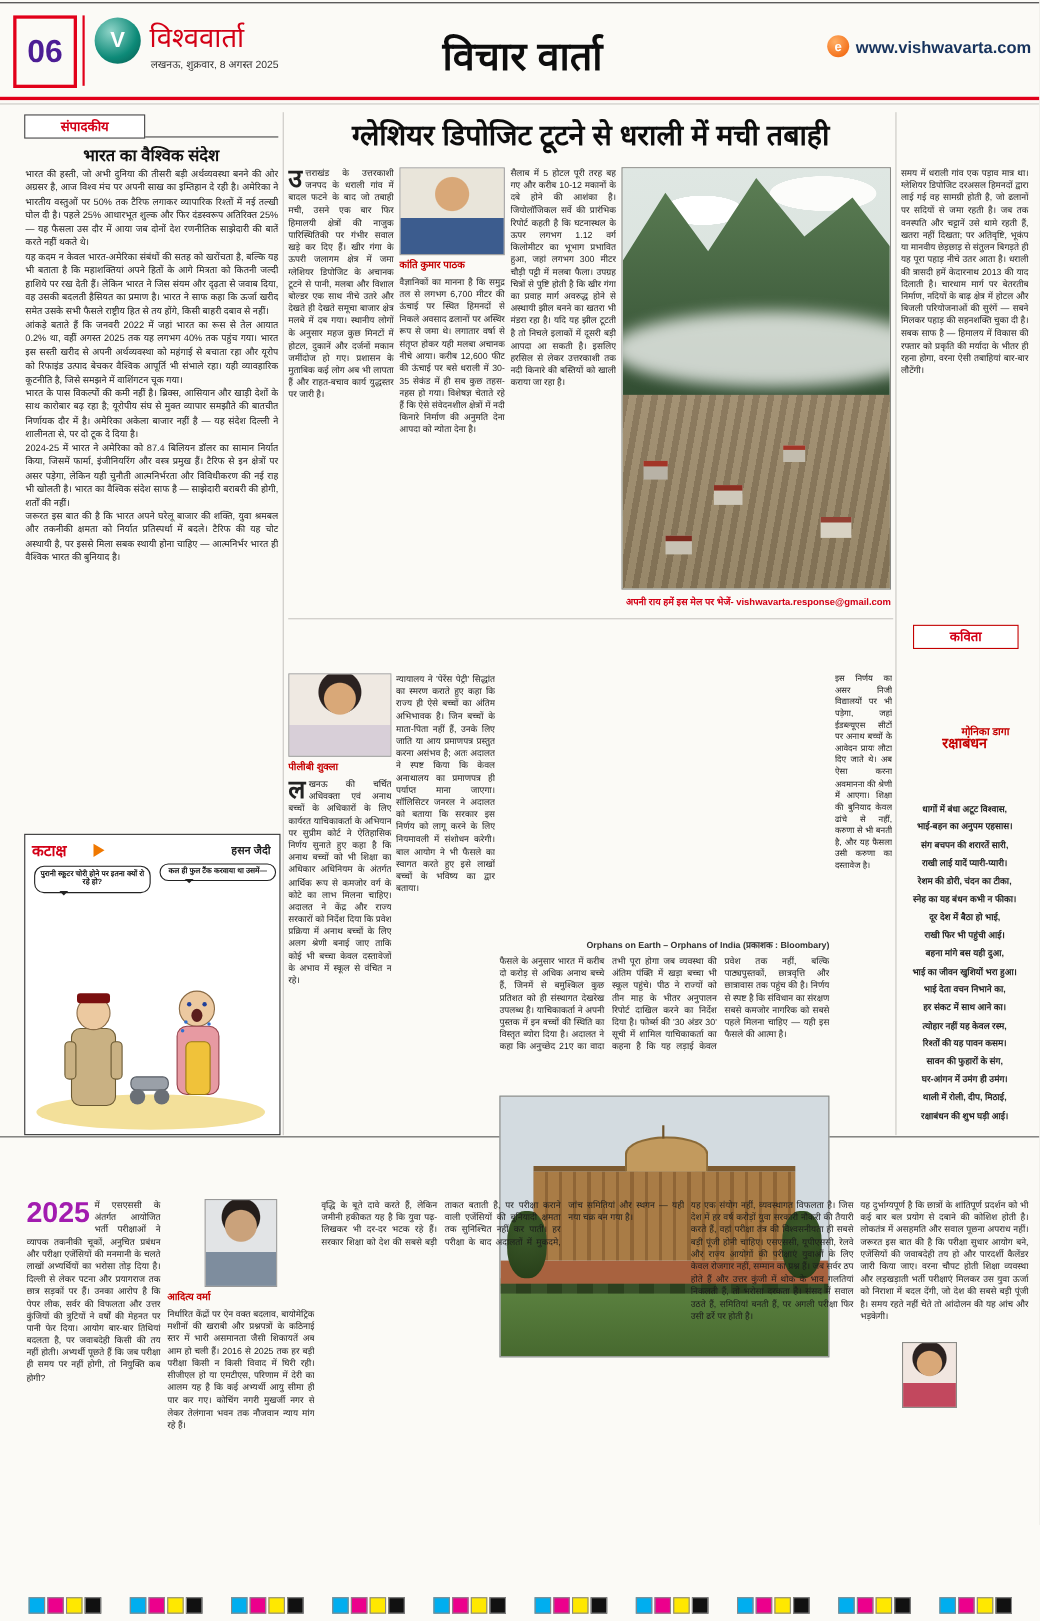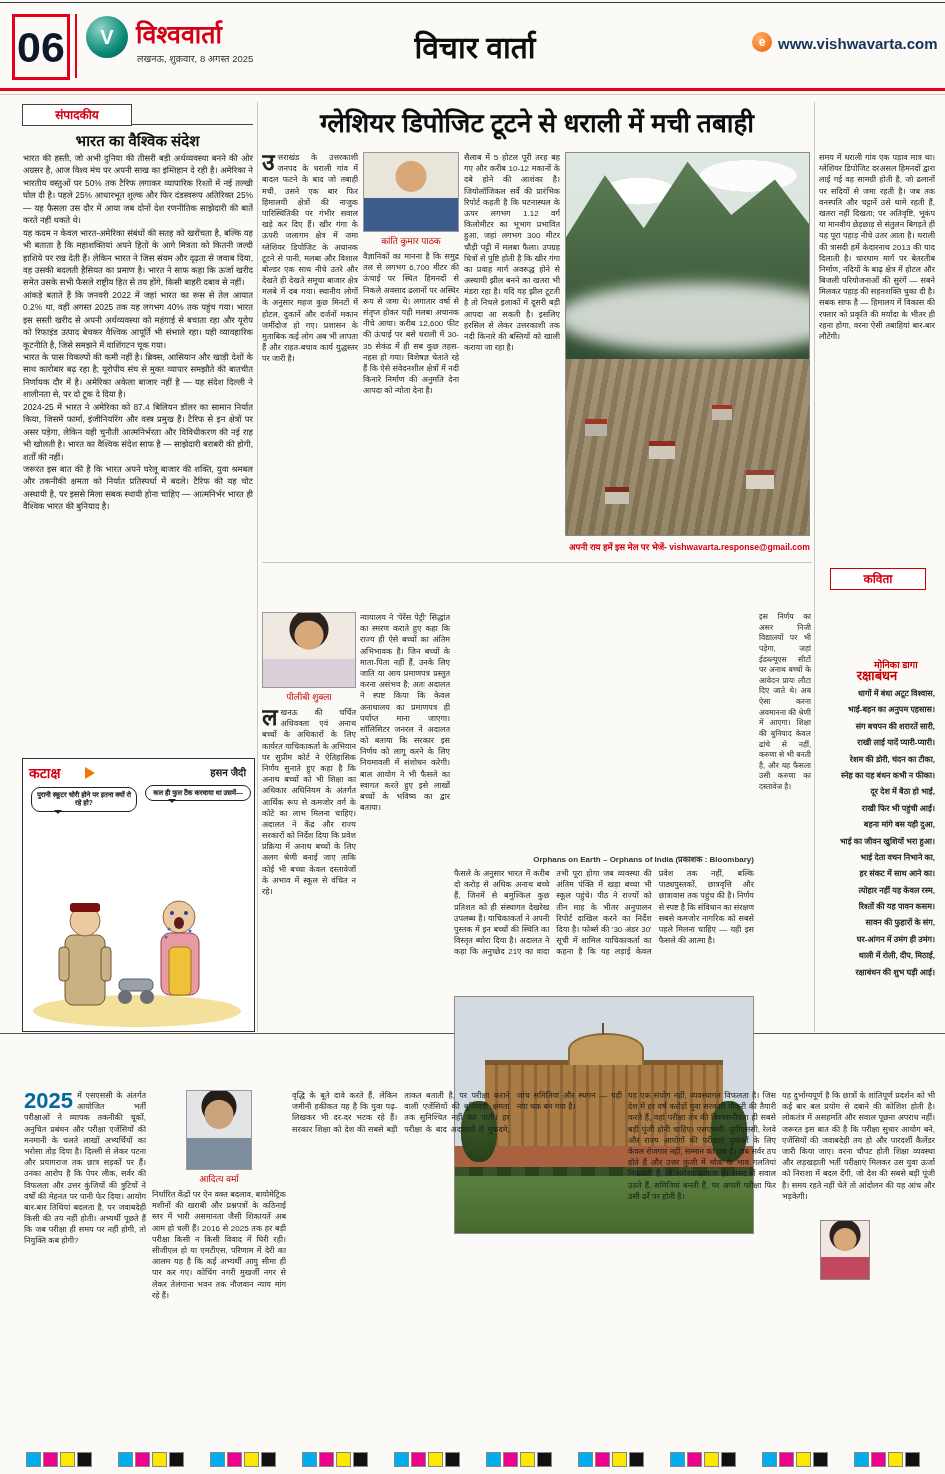--- a/index.html
+++ b/index.html
@@ -2,57 +2,57 @@
 <html><head>
 <meta charset="utf-8">
 <style>
   html,body{margin:0;padding:0;background:#e9e7e2;}
   .page{position:relative;width:945px;height:1474px;margin:0 auto;background:#fbfaf6;
         font-family:"Liberation Sans","DejaVu Sans",sans-serif;color:#191919;overflow:hidden;}
   .abs{position:absolute;}
   .bodytext{font-size:8px;line-height:1.4;text-align:justify;color:#1c1c1c;white-space:pre-line;overflow:hidden;}
   .headline{font-weight:800;color:#0d0d0d;text-align:center;white-space:nowrap;overflow:hidden;}
   .dropcap{float:left;font-size:23px;line-height:.85;font-weight:800;color:#222;margin:1px 3px 0 0;}
-  .dropyear{float:left;font-size:22px;line-height:.9;font-weight:800;color:#0369a1;margin:1px 4px 0 0;}
-  .name-caption{font-size:9px;font-weight:400;color:#c40000;text-align:center;margin:2px 0 4px 0;}
+  .dropyear{float:left;font-size:26px;line-height:.9;font-weight:800;color:#a21caf;margin:1px 4px 0 0;}
+  .name-caption{font-size:9px;font-weight:700;color:#c40000;text-align:left;margin:2px 0 4px 0;}
   .headshot{width:100%;border:1px solid #999;box-sizing:border-box;}
   .rule-v{background:#c9c7c2;width:1px;}
   .rule-h{background:#c9c7c2;height:1px;}
   .label-box{border:1.2px solid #444;color:#d30016;font-weight:800;text-align:center;background:#fff;}
   .photo{border:1px solid #8a8a86;box-sizing:border-box;overflow:hidden;position:relative;}
   .caption{font-size:8px;font-weight:700;color:#333;}
-  .poemlines{font-size:8px;line-height:2.05;font-weight:600;text-align:right;color:#262626;white-space:pre-line;overflow:hidden;}
+  .poemlines{font-size:8px;line-height:2.05;font-weight:600;text-align:center;color:#262626;white-space:pre-line;overflow:hidden;margin-top:42px;}
   .bubble{position:absolute;background:#fff;border:1.4px solid #222;border-radius:9px;padding:3px 4px;
           font-size:6.8px;font-weight:700;line-height:1.25;color:#111;text-align:center;}
   .bubble:after{content:"";position:absolute;bottom:-7px;left:22px;border:4px solid transparent;border-top-color:#222;}
   .cmyk-group{display:flex;gap:2px;}
   .swatch{width:13px;height:13px;display:inline-block;border:0.5px solid #888;}
   .sc-cols{column-count:3;column-gap:7px;}
   .strip-cols{column-count:3;column-gap:7px;}
 </style>
 </head>
 <body>
 
 <div class="page">
 
   <div class="abs" style="left:0;top:2px;width:945px;height:1px;background:#333;"></div>
 
   <div class="abs" style="left:12px;top:14px;width:52px;height:60px;border:3px solid #e2001a;display:flex;align-items:center;justify-content:center;">
-    <span style="font-size:43px;font-weight:800;color:#0f172a;text-align:right;">06</span>
+    <span style="font-size:29px;font-weight:800;color:#4c1d95;text-align:right;">06</span>
   </div>
   <div class="abs rule-v" style="left:75px;top:14px;height:64px;background:#e2001a;width:2px;"></div>
 
   <div class="abs" style="left:86px;top:16px;width:42px;height:42px;border-radius:50%;
        background:radial-gradient(circle at 35% 30%,#8fd4c8,#0d8a78 60%,#06564c);display:flex;align-items:center;justify-content:center;">
     <span style="color:#fff;font-weight:800;font-size:20px;">V</span>
   </div>
-  <div class="abs" style="left:136px;top:16px;font-size:25px;font-weight:700;color:#d30016;">विश्ववार्ता</div>
+  <div class="abs" style="left:136px;top:16px;font-size:25px;font-weight:400;color:#d30016;">विश्ववार्ता</div>
   <div class="abs" style="left:137px;top:52px;font-size:9.5px;color:#333;">लखनऊ, शुक्रवार, 8 अगस्त 2025</div>
 
-  <div class="abs headline" style="left:330px;top:26px;width:290px;font-size:30px;">विचार वार्ता</div>
+  <div class="abs headline" style="left:330px;top:26px;width:290px;font-size:36px;">विचार वार्ता</div>
 
   <div class="abs" style="left:752px;top:32px;width:20px;height:20px;border-radius:50%;
        background:radial-gradient(circle at 35% 30%,#ffb066,#f05a00);display:flex;align-items:center;justify-content:center;">
     <span style="color:#fff;font-weight:800;font-size:12px;">e</span>
   </div>
   <div class="abs" style="left:778px;top:35px;font-size:15px;font-weight:700;color:#16325c;">www.vishwavarta.com</div>
 
   <div class="abs" style="left:0;top:88px;width:945px;height:3px;background:#e2001a;"></div>
   <div class="abs rule-h" style="left:0;top:94px;width:945px;"></div>
 

